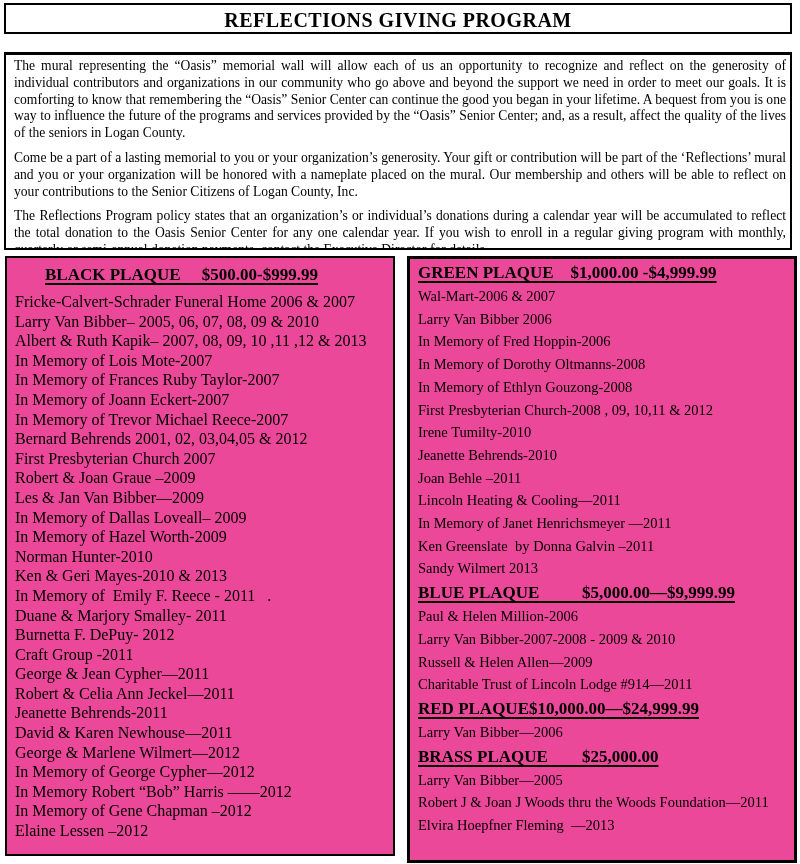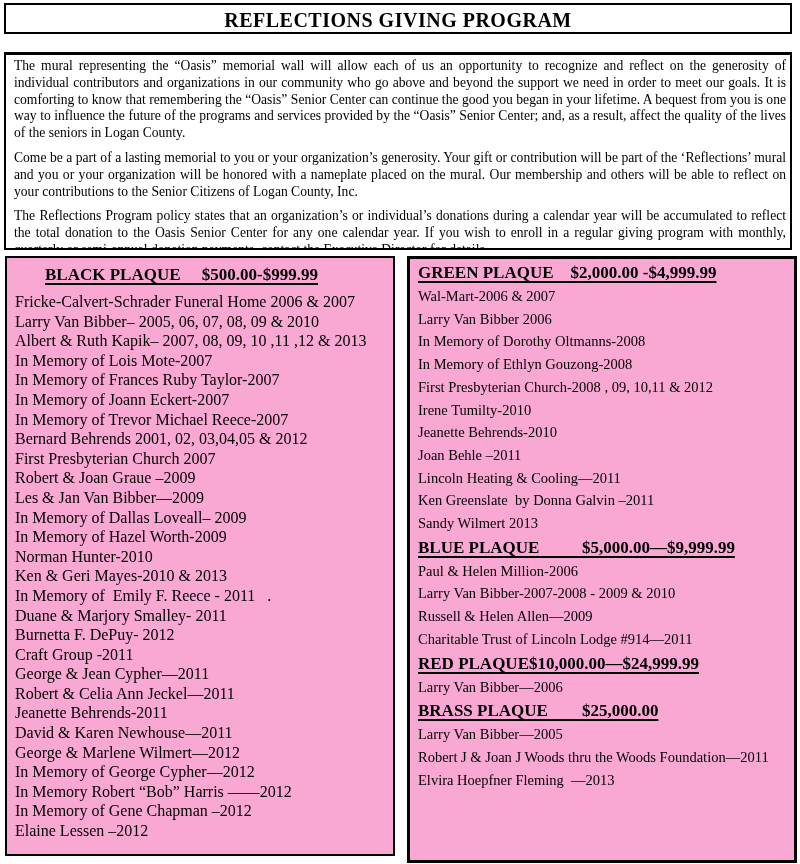--- a/index.html
+++ b/index.html
@@ -20,21 +20,21 @@
   }
   .intro-box {
     position:absolute; left:4px; top:52px; width:788px; height:198px;
     border:2px solid #000; border-top-width:3px; box-sizing:border-box;
     padding:3px 4px 0 8px; overflow:hidden;
   }
   .intro-box p {
     margin:0 0 8px 0; font-size:13.6px; line-height:16.8px;
     text-align:justify;
   }
-  .col-box { position:absolute; box-sizing:border-box; background:#f9a8d4; overflow:hidden; }
+  .col-box { position:absolute; box-sizing:border-box; background:#ec4899; overflow:hidden; }
   .left-box {
     left:5px; top:256px; width:390px; height:600px;
     border:2px solid #000; padding:3px 8px 0 8px;
   }
   .right-box {
     left:407px; top:256px; width:390px; height:607px;
     border:3px solid #000; padding:1px 8px 0 8px;
   }
   .l-header {
     font-size:17px; font-weight:bold; white-space:pre;
@@ -95,30 +95,32 @@
       <div class="l-item">David &amp; Karen Newhouse—2011</div>
       <div class="l-item">George &amp; Marlene Wilmert—2012</div>
       <div class="l-item">In Memory of George Cypher—2012</div>
       <div class="l-item">In Memory Robert “Bob” Harris ——2012</div>
       <div class="l-item">In Memory of Gene Chapman –2012</div>
       <div class="l-item">Elaine Lessen –2012</div>
     </div>
 </div>
 
 <div class="col-box right-box" id="right-box">
-    <div class="tier-header"><span>GREEN PLAQUE    $2,000.00 -$4,999.99</span></div>
+    <div class="tier-header"><span>GREEN PLAQUE    $1,000.00 -$4,999.99</span></div>
     <div class="r-item">Wal-Mart-2006 &amp; 2007</div>
     <div class="r-item">Larry Van Bibber 2006</div>
+    <div class="r-item">In Memory of Fred Hoppin-2006</div>
     <div class="r-item">In Memory of Dorothy Oltmanns-2008</div>
     <div class="r-item">In Memory of Ethlyn Gouzong-2008</div>
     <div class="r-item">First Presbyterian Church-2008 , 09, 10,11 &amp; 2012</div>
     <div class="r-item">Irene Tumilty-2010</div>
     <div class="r-item">Jeanette Behrends-2010</div>
     <div class="r-item">Joan Behle –2011</div>
     <div class="r-item">Lincoln Heating &amp; Cooling—2011</div>
+    <div class="r-item">In Memory of Janet Henrichsmeyer —2011</div>
     <div class="r-item">Ken Greenslate  by Donna Galvin –2011</div>
     <div class="r-item">Sandy Wilmert 2013</div>
     <div class="tier-header"><span>BLUE PLAQUE          $5,000.00—$9,999.99</span></div>
     <div class="r-item">Paul &amp; Helen Million-2006</div>
     <div class="r-item">Larry Van Bibber-2007-2008 - 2009 &amp; 2010</div>
     <div class="r-item">Russell &amp; Helen Allen—2009</div>
     <div class="r-item">Charitable Trust of Lincoln Lodge #914—2011</div>
     <div class="tier-header"><span>RED PLAQUE$10,000.00—$24,999.99</span></div>
     <div class="r-item">Larry Van Bibber—2006</div>
     <div class="tier-header"><span>BRASS PLAQUE        $25,000.00</span></div>

